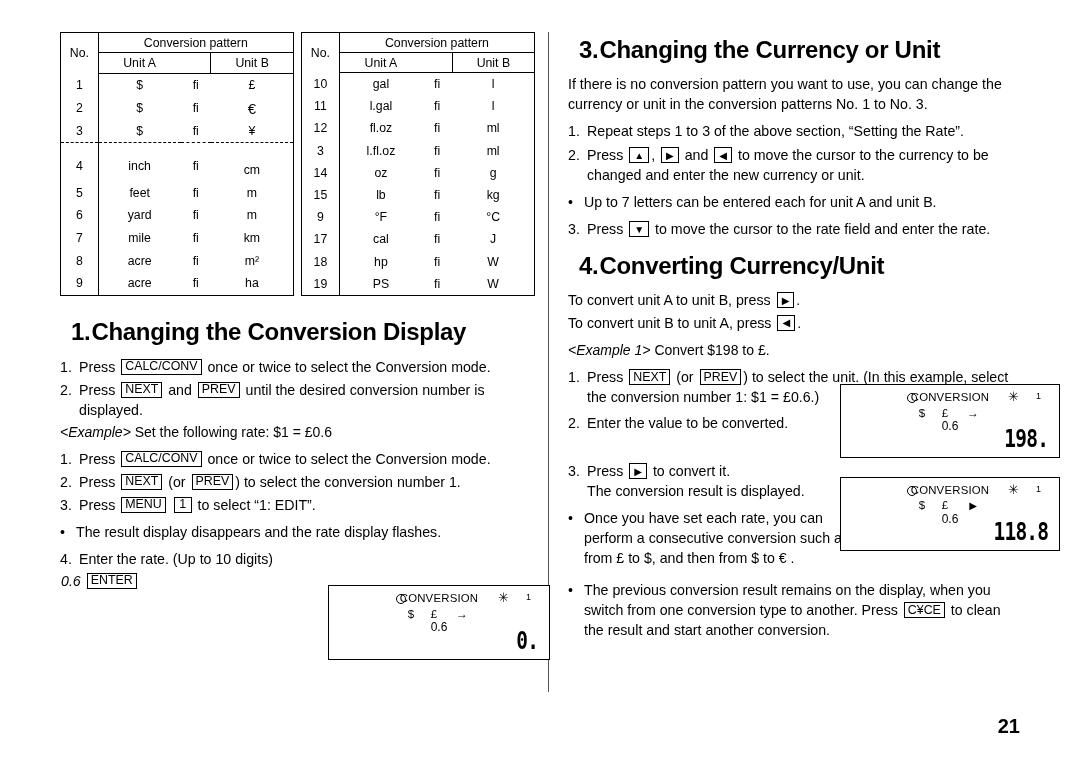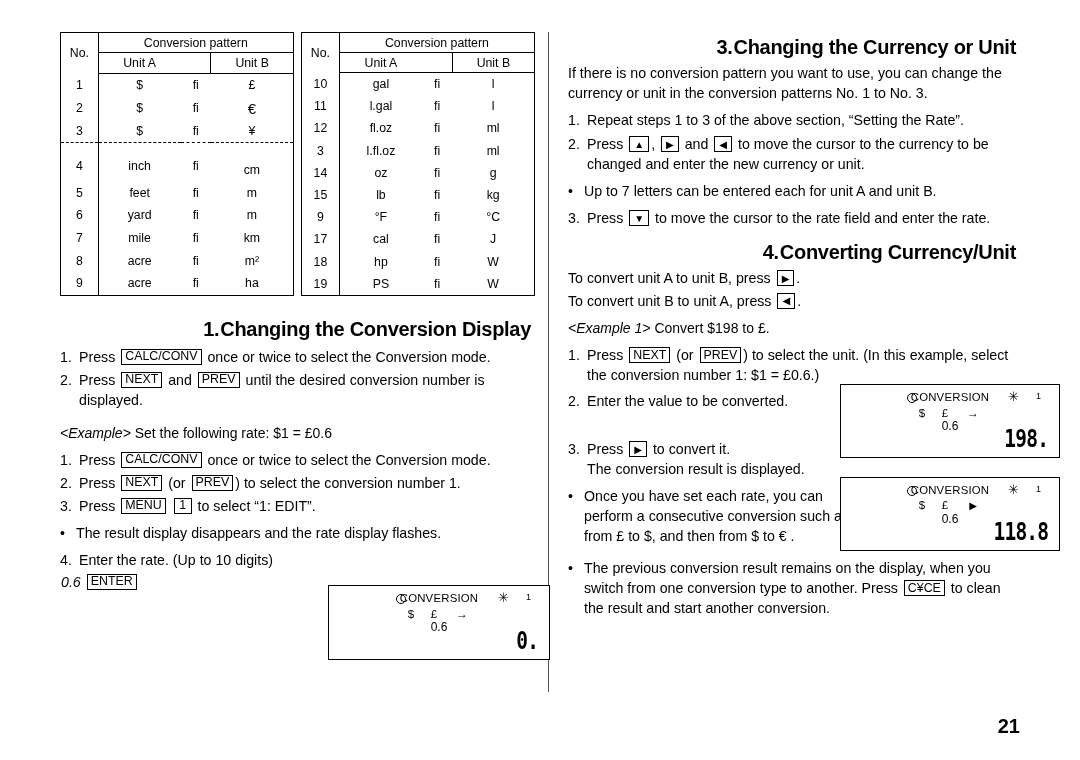--- a/index.html
+++ b/index.html
@@ -32,22 +32,22 @@
   .ub-cell{width:92px;}
   .row td{height:22.2px;}
   .dashline{
     border-bottom:1.3px dashed #000 !important;
   }
   .tbl-gap{width:8px;}
 
   
   h2.sec{
     font-family:"Liberation Sans","DejaVu Sans",sans-serif;
-    font-weight:bold;font-size:20px;margin:4px;padding:0;
-    letter-spacing:-0.3px;white-space:nowrap;text-align:right;
+    font-weight:bold;font-size:24px;margin:11px;padding:0;
+    letter-spacing:-0.3px;white-space:nowrap;
   }
   h2.sec .num{margin-right:1px;}
 
   
   .ptxt{font-size:14.2px;line-height:19.5px;}
   .step{display:flex;font-size:14.2px;line-height:20px;}
   .step .mk{width:19px;flex:none;}
   .step .bd{flex:1;}
   .bullet .mk{width:16px;}
   .ex{font-size:14px;line-height:20px;}
@@ -271,21 +271,21 @@
     <div class="step" style="margin-top:3px;">
       <span class="mk">2.</span>
       <span class="bd"><span>Press</span>
         <span class="key">NEXT</span>
         <span>and</span>
         <span class="key">PREV</span>
         <span>until the desired conversion number is displayed.</span></span>
     </div>
 
 
-    <div class="ex" style="margin-top:13px;">
+    <div class="ex" style="margin-top:2px;">
       <span class="ital">&lt;Example&gt;</span>
       <span>Set the following rate: $1 = £0.6</span>
     </div>
 
     <div class="step" style="margin-top:7px;">
       <span class="mk">1.</span>
       <span class="bd"><span>Press</span>
         <span class="key">CALC/CONV</span>
         <span>once or twice to select the Conversion mode.</span></span>
     </div>

